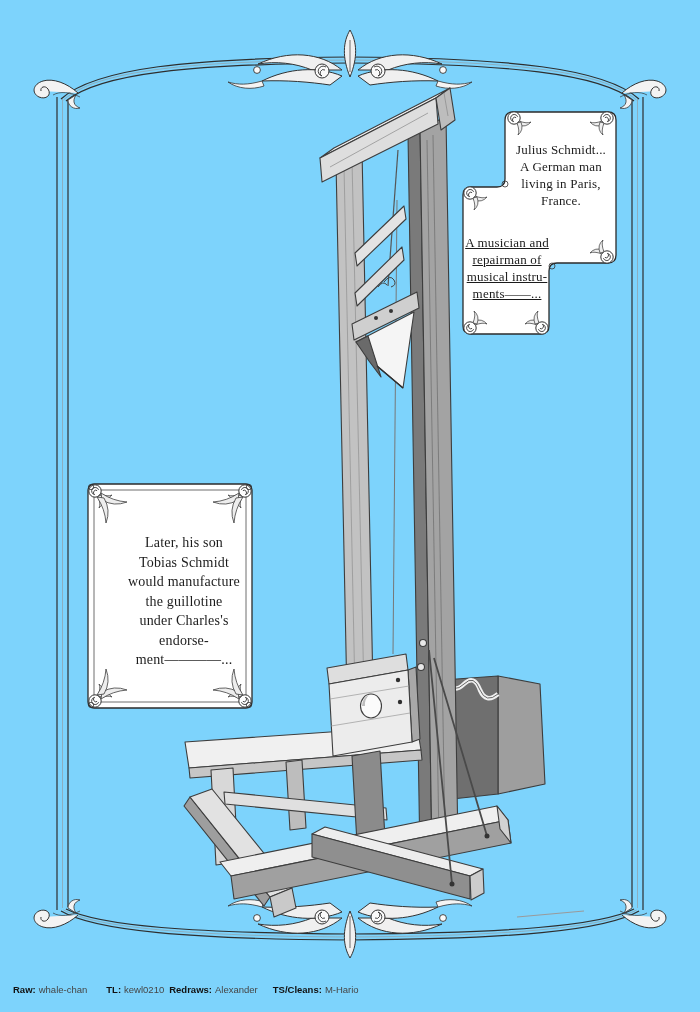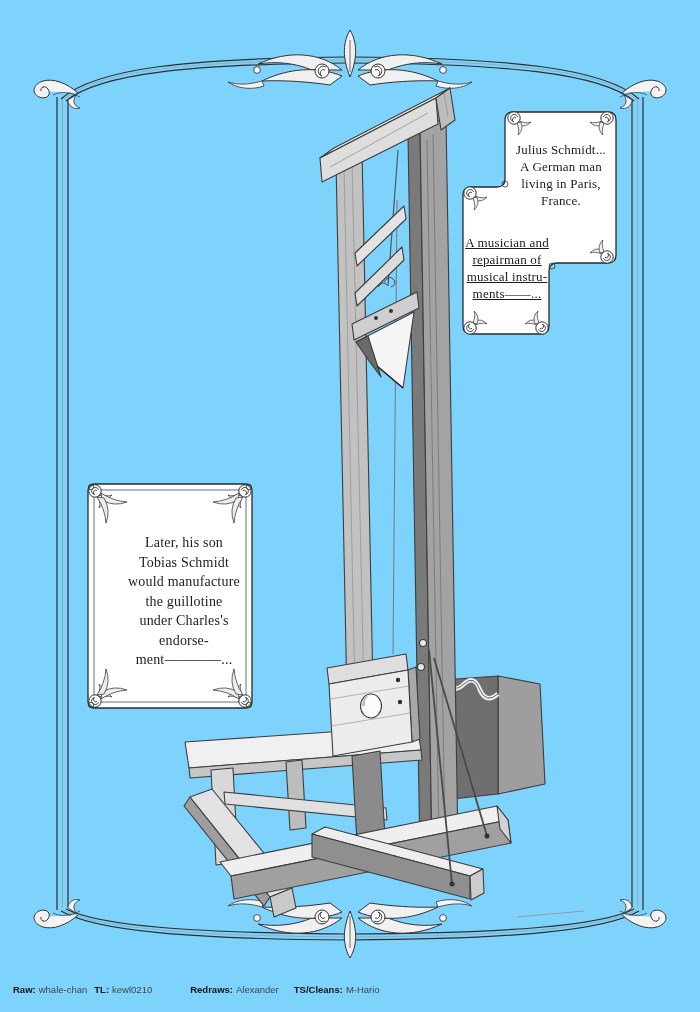--- a/index.html
+++ b/index.html
@@ -11,22 +11,22 @@
   .bt-julius{left:497px;top:141px;width:128px;font-size:13px;line-height:17px;letter-spacing:.2px;}
   .bt-musician{left:455px;top:234px;width:104px;font-size:13px;line-height:17px;letter-spacing:.2px;text-decoration:underline;}
   .bt-tobias{left:90px;top:533px;width:188px;font-size:14px;line-height:19.5px;letter-spacing:.2px;}
   .credits{position:absolute;left:13px;top:983px;width:640px;
            font-family:"Liberation Sans", sans-serif;font-size:9.5px;line-height:12px;color:#111;}
   .credits .l1{font-weight:bold;letter-spacing:.1px;}
   .credits .l2{display:flex;flex-direction:row;align-items:baseline;margin-top:1px;}
   .cr-item{white-space:nowrap;}
   .cr-item b{font-weight:bold;color:#111;}
   .cr-item span{font-weight:normal;color:#454545;margin-left:3px;}
-  .cr-item:nth-child(2){margin-left:7px;text-align:center;}
-  .cr-item:nth-child(3){margin-left:38px;}
+  .cr-item:nth-child(2){margin-left:19px;text-align:center;}
+  .cr-item:nth-child(3){margin-left:5px;}
   .cr-item:nth-child(4){margin-left:15px;}
 </style>
 </head>
 <body>
 
 <div class="page">
 
   <svg class="art" viewBox="0 0 700 1012">
     <defs>
 

